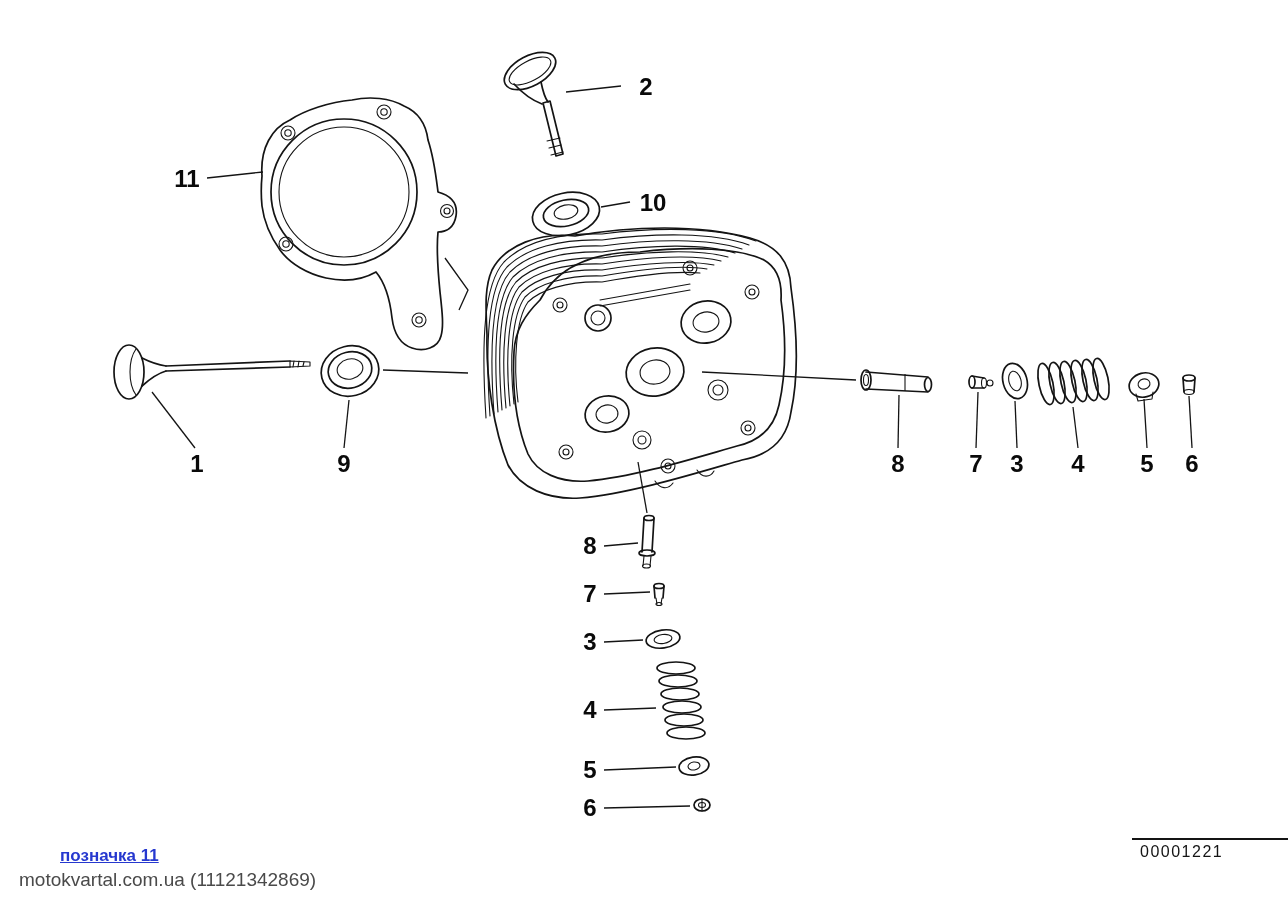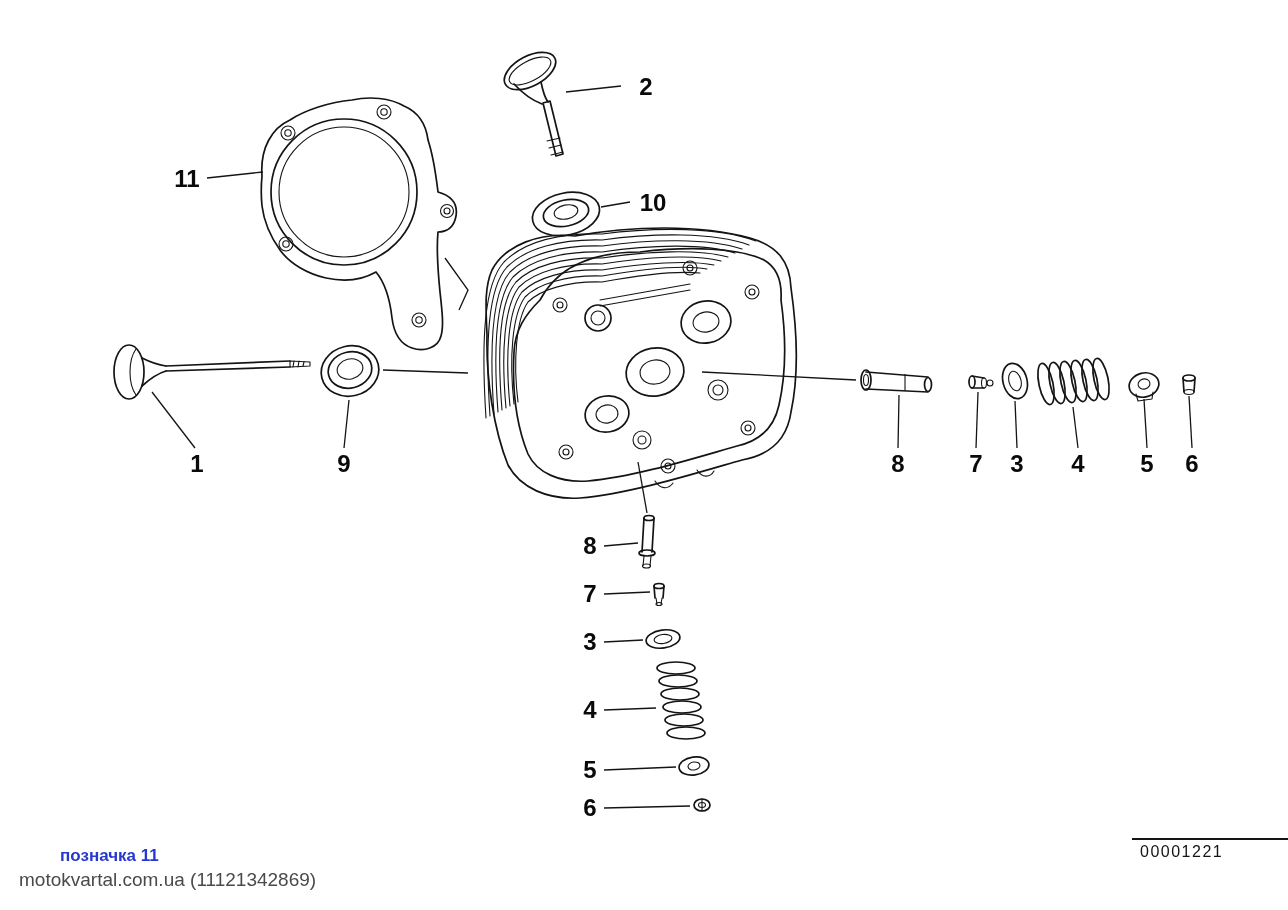--- a/index.html
+++ b/index.html
@@ -11,21 +11,21 @@
   .canvas svg { position:absolute; left:0; top:0; }
   .part   { fill:none; stroke:var(--line,#141414); stroke-width:1.7; stroke-linecap:round; stroke-linejoin:round; }
   .thin   { stroke-width:1.1; }
   .leader { fill:none; stroke:var(--line,#141414); stroke-width:1.3; }
   .callout {
     font-family:"Liberation Sans", sans-serif; font-size:24px; font-weight:700;
     fill:#0a0a0a; text-anchor:middle;
   }
   .footer-mark {
     position:absolute; left:60px; top:846px;
-    font-size:17px; font-weight:700; color:var(--mark-blue,#2638cf);
+    font-size:17px; font-weight:700; color:var(--mark-blue,#2638cf);text-decoration:underline;
   }
   .footer-watermark {
     position:absolute; left:19px; top:869px;
     font-size:19px; font-weight:400; color:var(--watermark-gray,#4a4a4a);
   }
   .plate-line {
     position:absolute; left:1132px; top:838px; width:156px; height:0;
     border-top:2px solid var(--line,#141414);
   }
   .plate-number {

